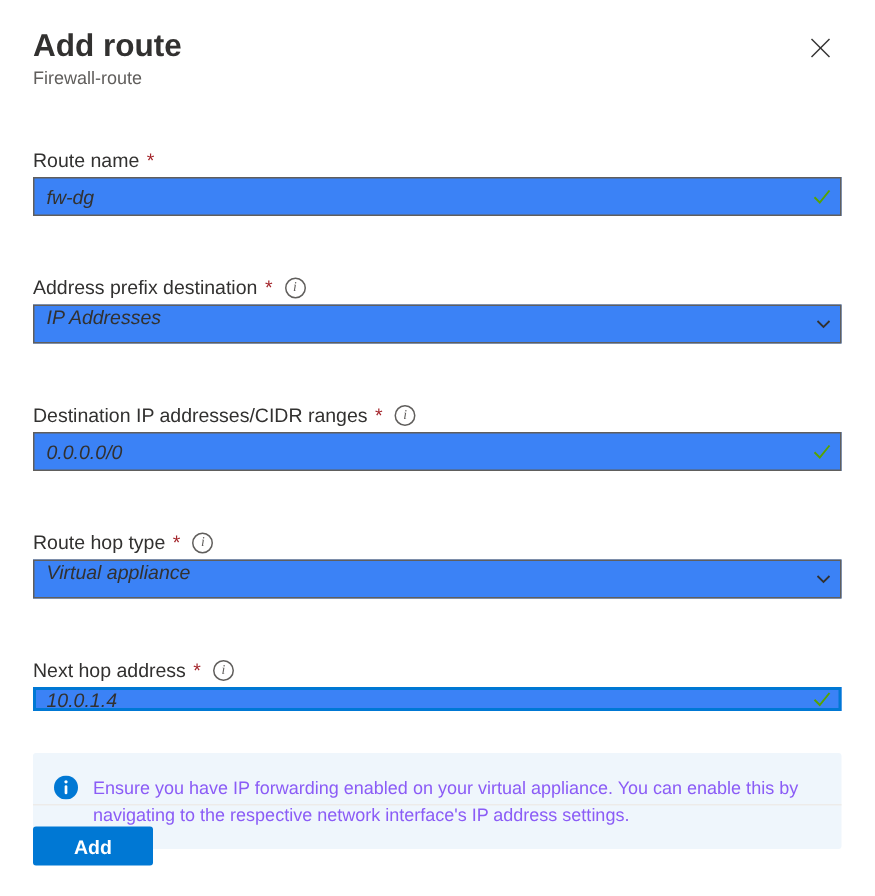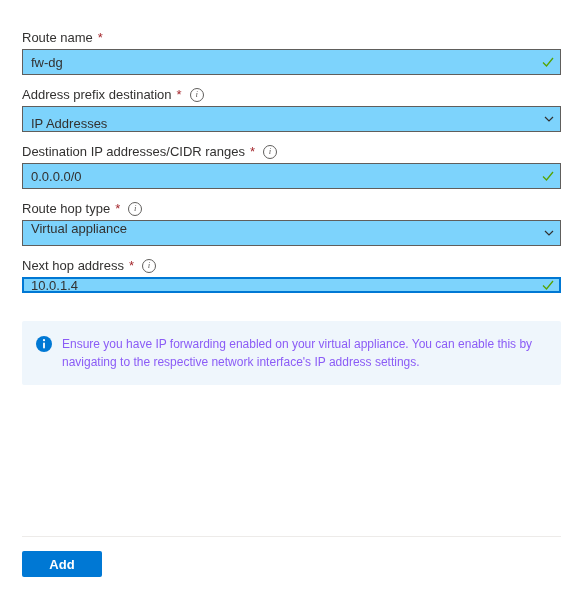--- a/index.html
+++ b/index.html
@@ -37,21 +37,21 @@
     width: 28px;
     height: 28px;
     display: flex;
     align-items: center;
     justify-content: center;
     cursor: pointer;
     background: transparent;
     border: none;
   }
   .form-group {
-    margin-top: 12px;
+    margin-top: 40px;
   }
   .label-row {
     display: flex;
     align-items: center;
     gap: 4px;
     margin-bottom: 4px;
   }
   .label-text {
     font-size: 13px;
     color: #323130;
@@ -79,23 +79,24 @@
     position: relative;
     width: 100%;
   }
   .input, .select {
     width: 100%;
     height: 26px;
     border: 1px solid #605e5c;
     padding: 0 28px 0 8px;
     font-size: 13px;
     color: #323130;
-    background: #7dd3fc;
+    background: #3b82f6;
     outline: none;
     font-family: inherit;
+    font-style: italic;
   }
   .field.valid .input, .field.valid .select {
     
   }
   .field.focused .input {
     border: 2px solid #0078d4;
     height: 16px;
     padding: 0 27px 0 7px;
   }
   .field-icon {
@@ -153,20 +154,34 @@
     min-width: 80px;
     height: 26px;
   }
   svg { display: block; }
 </style>
 </head>
 <body>
 
 <div class="panel">
 
+  <div class="header-row">
+    <div>
+      <div class="title">Add route</div>
+      <div class="subtitle">Firewall-route</div>
+    </div>
+    <button class="close-btn">
+      <span>
+        <svg width="14" height="14" viewBox="0 0 14 14">
+            <line x1="1" y1="1" x2="13" y2="13" stroke="#323130" stroke-width="1"></line>
+            <line x1="13" y1="1" x2="1" y2="13" stroke="#323130" stroke-width="1"></line>
+          </svg>
+      </span>
+    </button>
+  </div>
 
   <div class="form-group">
     <div class="label-row">
       <span class="label-text">Route name</span>
         <span class="req">*</span>
     </div>
     <div class="field valid">
       <input class="input" type="text" value="fw-dg" style="">
       <span class="field-icon check">
         <svg width="14" height="14" viewBox="0 0 14 14">
@@ -176,21 +191,21 @@
     </div>
   </div>
 
   <div class="form-group">
     <div class="label-row">
       <span class="label-text">Address prefix destination</span>
         <span class="req">*</span>
       <span class="info-icon">i</span>
     </div>
     <div class="field">
-      <div class="select" style="display:flex;align-items:flex-end;">
+      <div class="select" style="display:flex;align-items:flex-start;">
           <span>IP Addresses</span>
         </div>
       <span class="field-icon chevron">
         <svg width="12" height="12" viewBox="0 0 12 12">
             <polyline points="2,4 6,8 10,4" fill="none" stroke="#323130" stroke-width="1.2"></polyline>
           </svg>
       </span>
     </div>
   </div>
 

